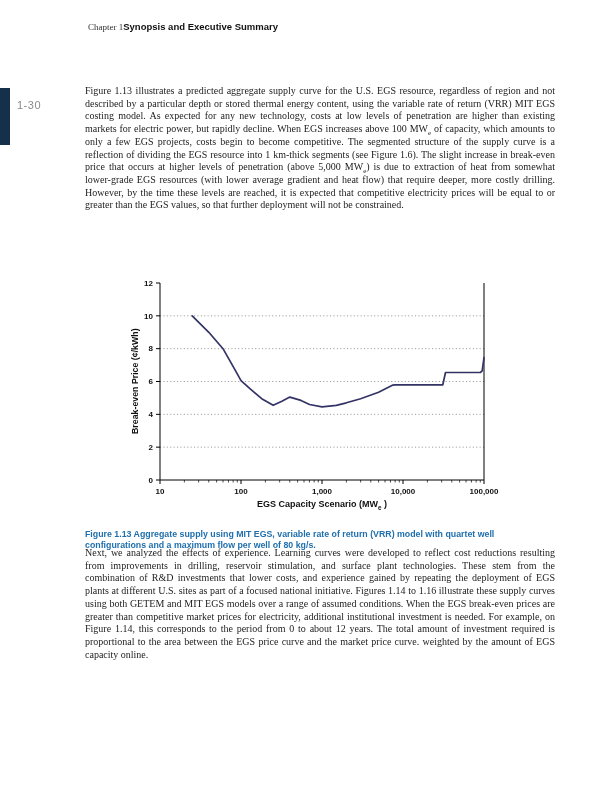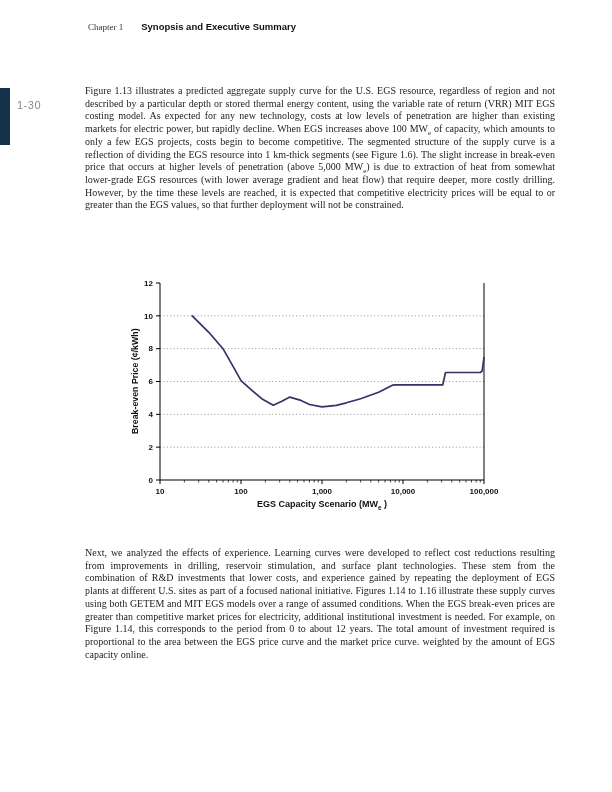--- a/index.html
+++ b/index.html
@@ -1,21 +1,21 @@
 <!DOCTYPE html>
 <html><head>
 <meta charset="utf-8">
 <style>
   html,body{margin:0;padding:0;background:#ffffff;}
   .page{position:relative;width:612px;height:792px;background:#ffffff;overflow:hidden;
         font-family:"Liberation Serif",serif;color:#1a1a1a;}
 
   
   .chapter-header{position:absolute;left:88px;top:16px;white-space:nowrap;}
-  .chapter-label{font-family:"Liberation Serif",serif;font-size:9px;color:#333;margin-right:18px;}
+  .chapter-label{font-family:"Liberation Serif",serif;font-size:9px;color:#333;margin-right:0;}
   .chapter-title{font-family:"Liberation Sans",sans-serif;font-size:9.5px;font-weight:bold;color:#111;}
 
   
   .margin-tab{position:absolute;left:0;top:88px;width:10px;height:57px;}
   .page-number{position:absolute;left:17px;top:99px;font-family:"Liberation Sans",sans-serif;
                font-size:11px;color:#8a8a8a;letter-spacing:0.5px;}
 
   
   .body-par{position:absolute;left:85px;width:470px;margin:0;text-align:justify;
             font-size:10px;line-height:12.7px;color:#1c1c1c;}
@@ -119,16 +119,17 @@
         <line x1="356.03025128107515" y1="208" x2="356.03025128107515" y2="210.5" stroke="#000" stroke-width="0.7"></line>
         <line x1="361.4529412411548" y1="208" x2="361.4529412411548" y2="210.5" stroke="#000" stroke-width="0.7"></line>
         <line x1="366.1502889463475" y1="208" x2="366.1502889463475" y2="210.5" stroke="#000" stroke-width="0.7"></line>
         <line x1="370.29364326458534" y1="208" x2="370.29364326458534" y2="210.5" stroke="#000" stroke-width="0.7"></line>
         <polyline points="82.2,43.8 98.8,60.3 113.0,76.7 123.2,94.7 131.0,108.7 140.2,116.9 151.7,126.7 163.2,133.3 171.9,129.2 179.8,125.1 191.0,128.4 199.5,132.5 212.0,134.9 226.3,133.3 236.4,130.8 250.6,126.7 268.6,120.2 282.9,113.1 285.2,112.8 307.3,112.8 332.8,112.8 335.5,100.5 356.0,100.5 370.3,100.5 372.2,98.8 374.0,85.7" fill="none" stroke="#333366" stroke-width="1.7" stroke-linejoin="round" stroke-linecap="round"></polyline>
       </svg>
     <div class="chart-ylabel">Break-even Price (¢/kWh)</div>
     <div class="chart-xlabel">EGS Capacity Scenario (MW<sub>e</sub> )</div>
   </figure>
 
+  <p class="figure-caption" style="color: rgb(31, 111, 173);">Figure 1.13 Aggregate supply using MIT EGS, variable rate of return (VRR) model with quartet well configurations and a maximum flow per well of 80 kg/s.</p>
 
   <p class="body-par par2">Next, we analyzed the effects of experience. Learning curves were developed to reflect cost reductions resulting from improvements in drilling, reservoir stimulation, and surface plant technologies. These stem from the combination of R&amp;D investments that lower costs, and experience gained by repeating the deployment of EGS plants at different U.S. sites as part of a focused national initiative. Figures 1.14 to 1.16 illustrate these supply curves using both GETEM and MIT EGS models over a range of assumed conditions. When the EGS break-even prices are greater than competitive market prices for electricity, additional institutional investment is needed. For example, on Figure 1.14, this corresponds to the period from 0 to about 12 years. The total amount of investment required is proportional to the area between the EGS price curve and the market price curve. weighted by the amount of EGS capacity online.</p>
 
 </div>
 
 </body></html>

